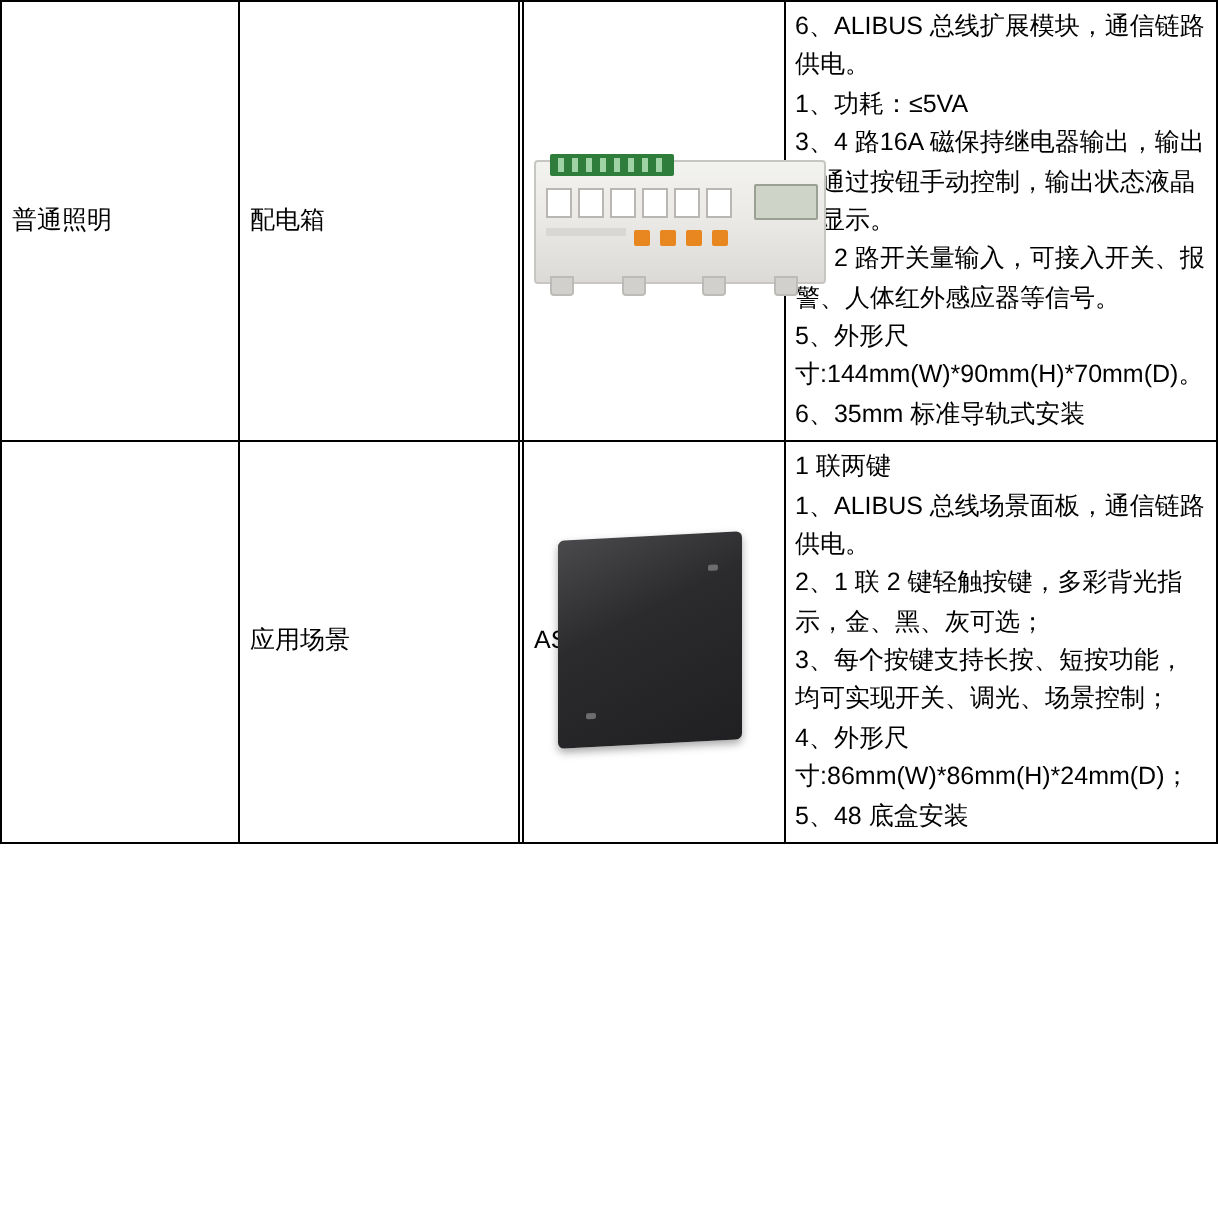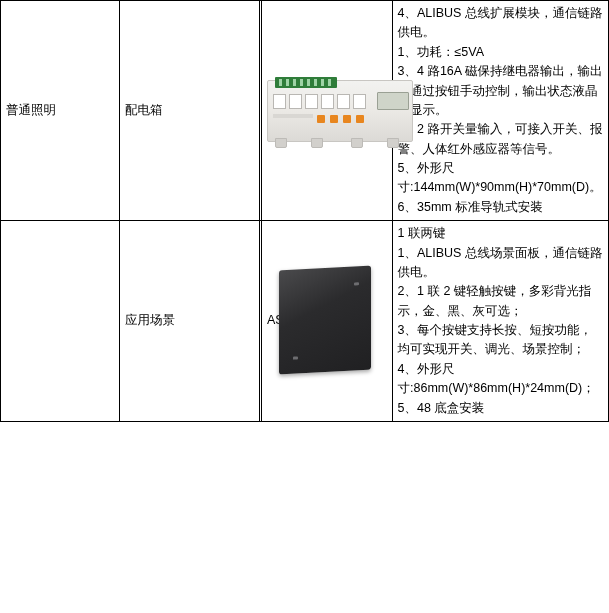--- a/index.html
+++ b/index.html
@@ -215,21 +215,21 @@
               <i style="left:80px"></i>
               <i style="left:116px"></i>
           </div>
         </div>
       </td>
       <td class="cell-middle">
         <div style="white-space:pre-line">ASL220-S
 系列</div>
       </td>
       <td class="func-cell">
-        <p>4、ALIBUS 总线扩展模块，通信链路供电。</p>
+        <p>6、ALIBUS 总线扩展模块，通信链路供电。</p>
         <p>1、功耗：≤5VA</p>
         <p>3、4 路16A 磁保持继电器输出，输出可通过按钮手动控制，输出状态液晶屏显示。</p>
         <p>4、2 路开关量输入，可接入开关、报警、人体红外感应器等信号。</p>
         <p>5、外形尺寸:144mm(W)*90mm(H)*70mm(D)。</p>
         <p>6、35mm 标准导轨式安装</p>
       </td>
     </tr>
 
     <tr>
       <td class="cell-center"></td>

